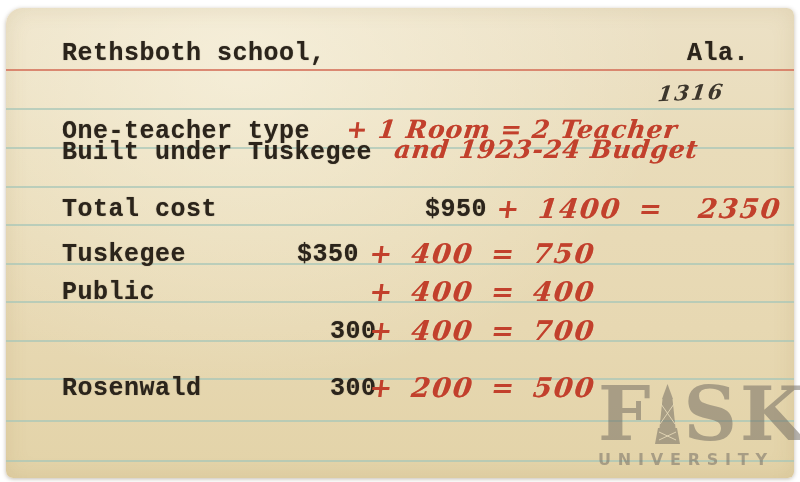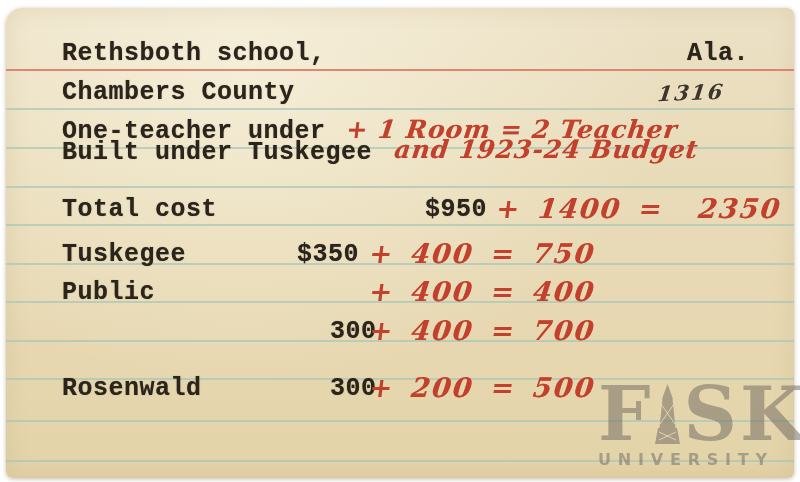--- a/index.html
+++ b/index.html
@@ -79,26 +79,25 @@
   <div class="rule blue" style="top:370px"></div>
   <div class="rule blue" style="top:412px"></div>
   <div class="rule blue" style="top:452px"></div>
 
   <div class="row" style="top:33px">
     <span class="typed label">Rethsboth school,</span>
     <span class="typed" style="left:681px">Ala.</span>
   </div>
 
   <div class="row" style="top:72px">
-    <span class="typed label">Chambers County</span>
     <span class="handnum" style="left:652px;top:1px">1316</span>
   </div>
 
   <div class="row" style="top:111px">
-    <span class="typed label">One-teacher under</span>
+    <span class="typed label">One-teacher type</span>
     <span class="script words" style="left:339px;top:-2px">+ 1 Room = 2 Teacher</span>
   </div>
 
   <div class="row" style="top:132px">
     <span class="typed label">Built under Tuskegee</span>
     <span class="script words" style="left:387px;top:-3px">and 1923-24 Budget</span>
   </div>
 
   <div class="row" style="top:189px">
     <span class="typed label">Total cost</span>

